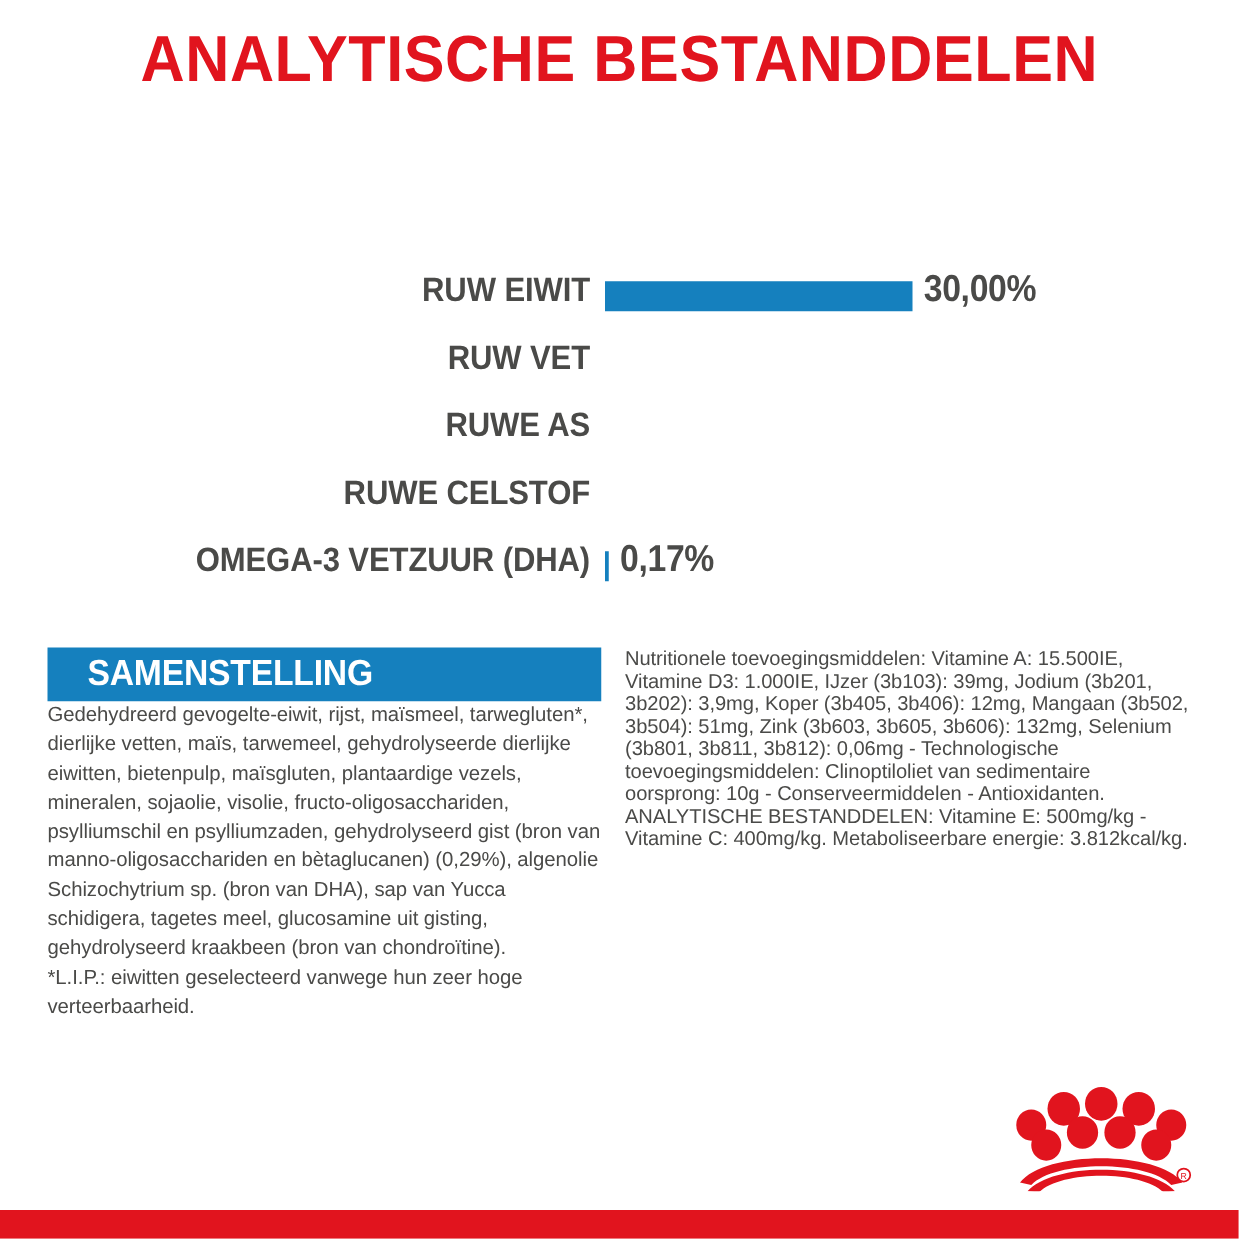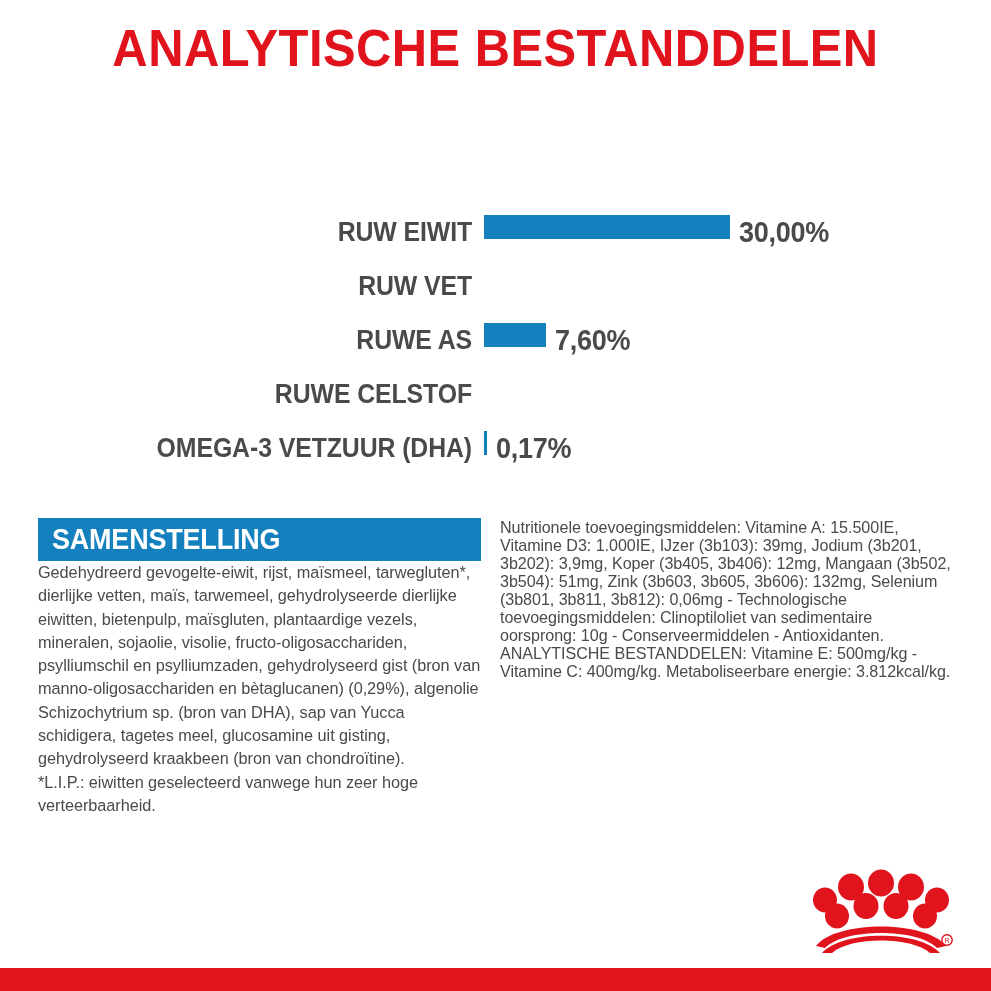--- a/index.html
+++ b/index.html
@@ -54,21 +54,21 @@
     font-family: "Liberation Sans Narrow", "Liberation Sans", sans-serif;
     font-weight: bold;
     font-size: 27px;
     letter-spacing: -0.1px;
     transform: scaleX(0.92);
     transform-origin: right center;
     white-space: nowrap;
   }
   .bar-wrap {
     display: flex;
-    align-items: flex-start;
+    align-items: flex-end;
     flex: 1;
   }
   .bar {
     height: 24px;
     background: #1580be;
     display: block;
   }
   .bar-value {
     color: #4a4a48;
     font-family: "Liberation Sans Narrow", "Liberation Sans", sans-serif;
@@ -91,21 +91,21 @@
     gap: 19px;
   }
   .col-left { width: 443px; }
   .col-right { width: 453px; }
 
   .sect-head {
     background: #1580be;
     color: #ffffff;
     height: 43px;
     line-height: 43px;
-    padding-left: 14px;
+    padding-left: 32px;
     box-sizing: border-box;
     font-family: "Liberation Sans Narrow", "Liberation Sans", sans-serif;
     font-weight: bold;
     font-size: 29px;
     letter-spacing: -0.2px;
     white-space: nowrap;
     overflow: hidden;
   }
   .sect-head span { display: inline-block; transform: scaleX(0.93); transform-origin: left center; }
 
@@ -154,24 +154,20 @@
       <span class="bar-value">30,00%</span>
     </div>
   </div>
 
   <div class="bar-row">
     <div class="bar-label">RUW VET</div>
   </div>
 
   <div class="bar-row">
     <div class="bar-label">RUWE AS</div>
-    <div class="bar-wrap">
-      <span class="bar" style="width:62px"></span>
-      <span class="bar-value">7,60%</span>
-    </div>
   </div>
 
   <div class="bar-row">
     <div class="bar-label">RUWE CELSTOF</div>
   </div>
 
   <div class="bar-row">
     <div class="bar-label">OMEGA-3 VETZUUR (DHA)</div>
     <div class="bar-wrap">
       <span class="bar" style="width:3px"></span>

